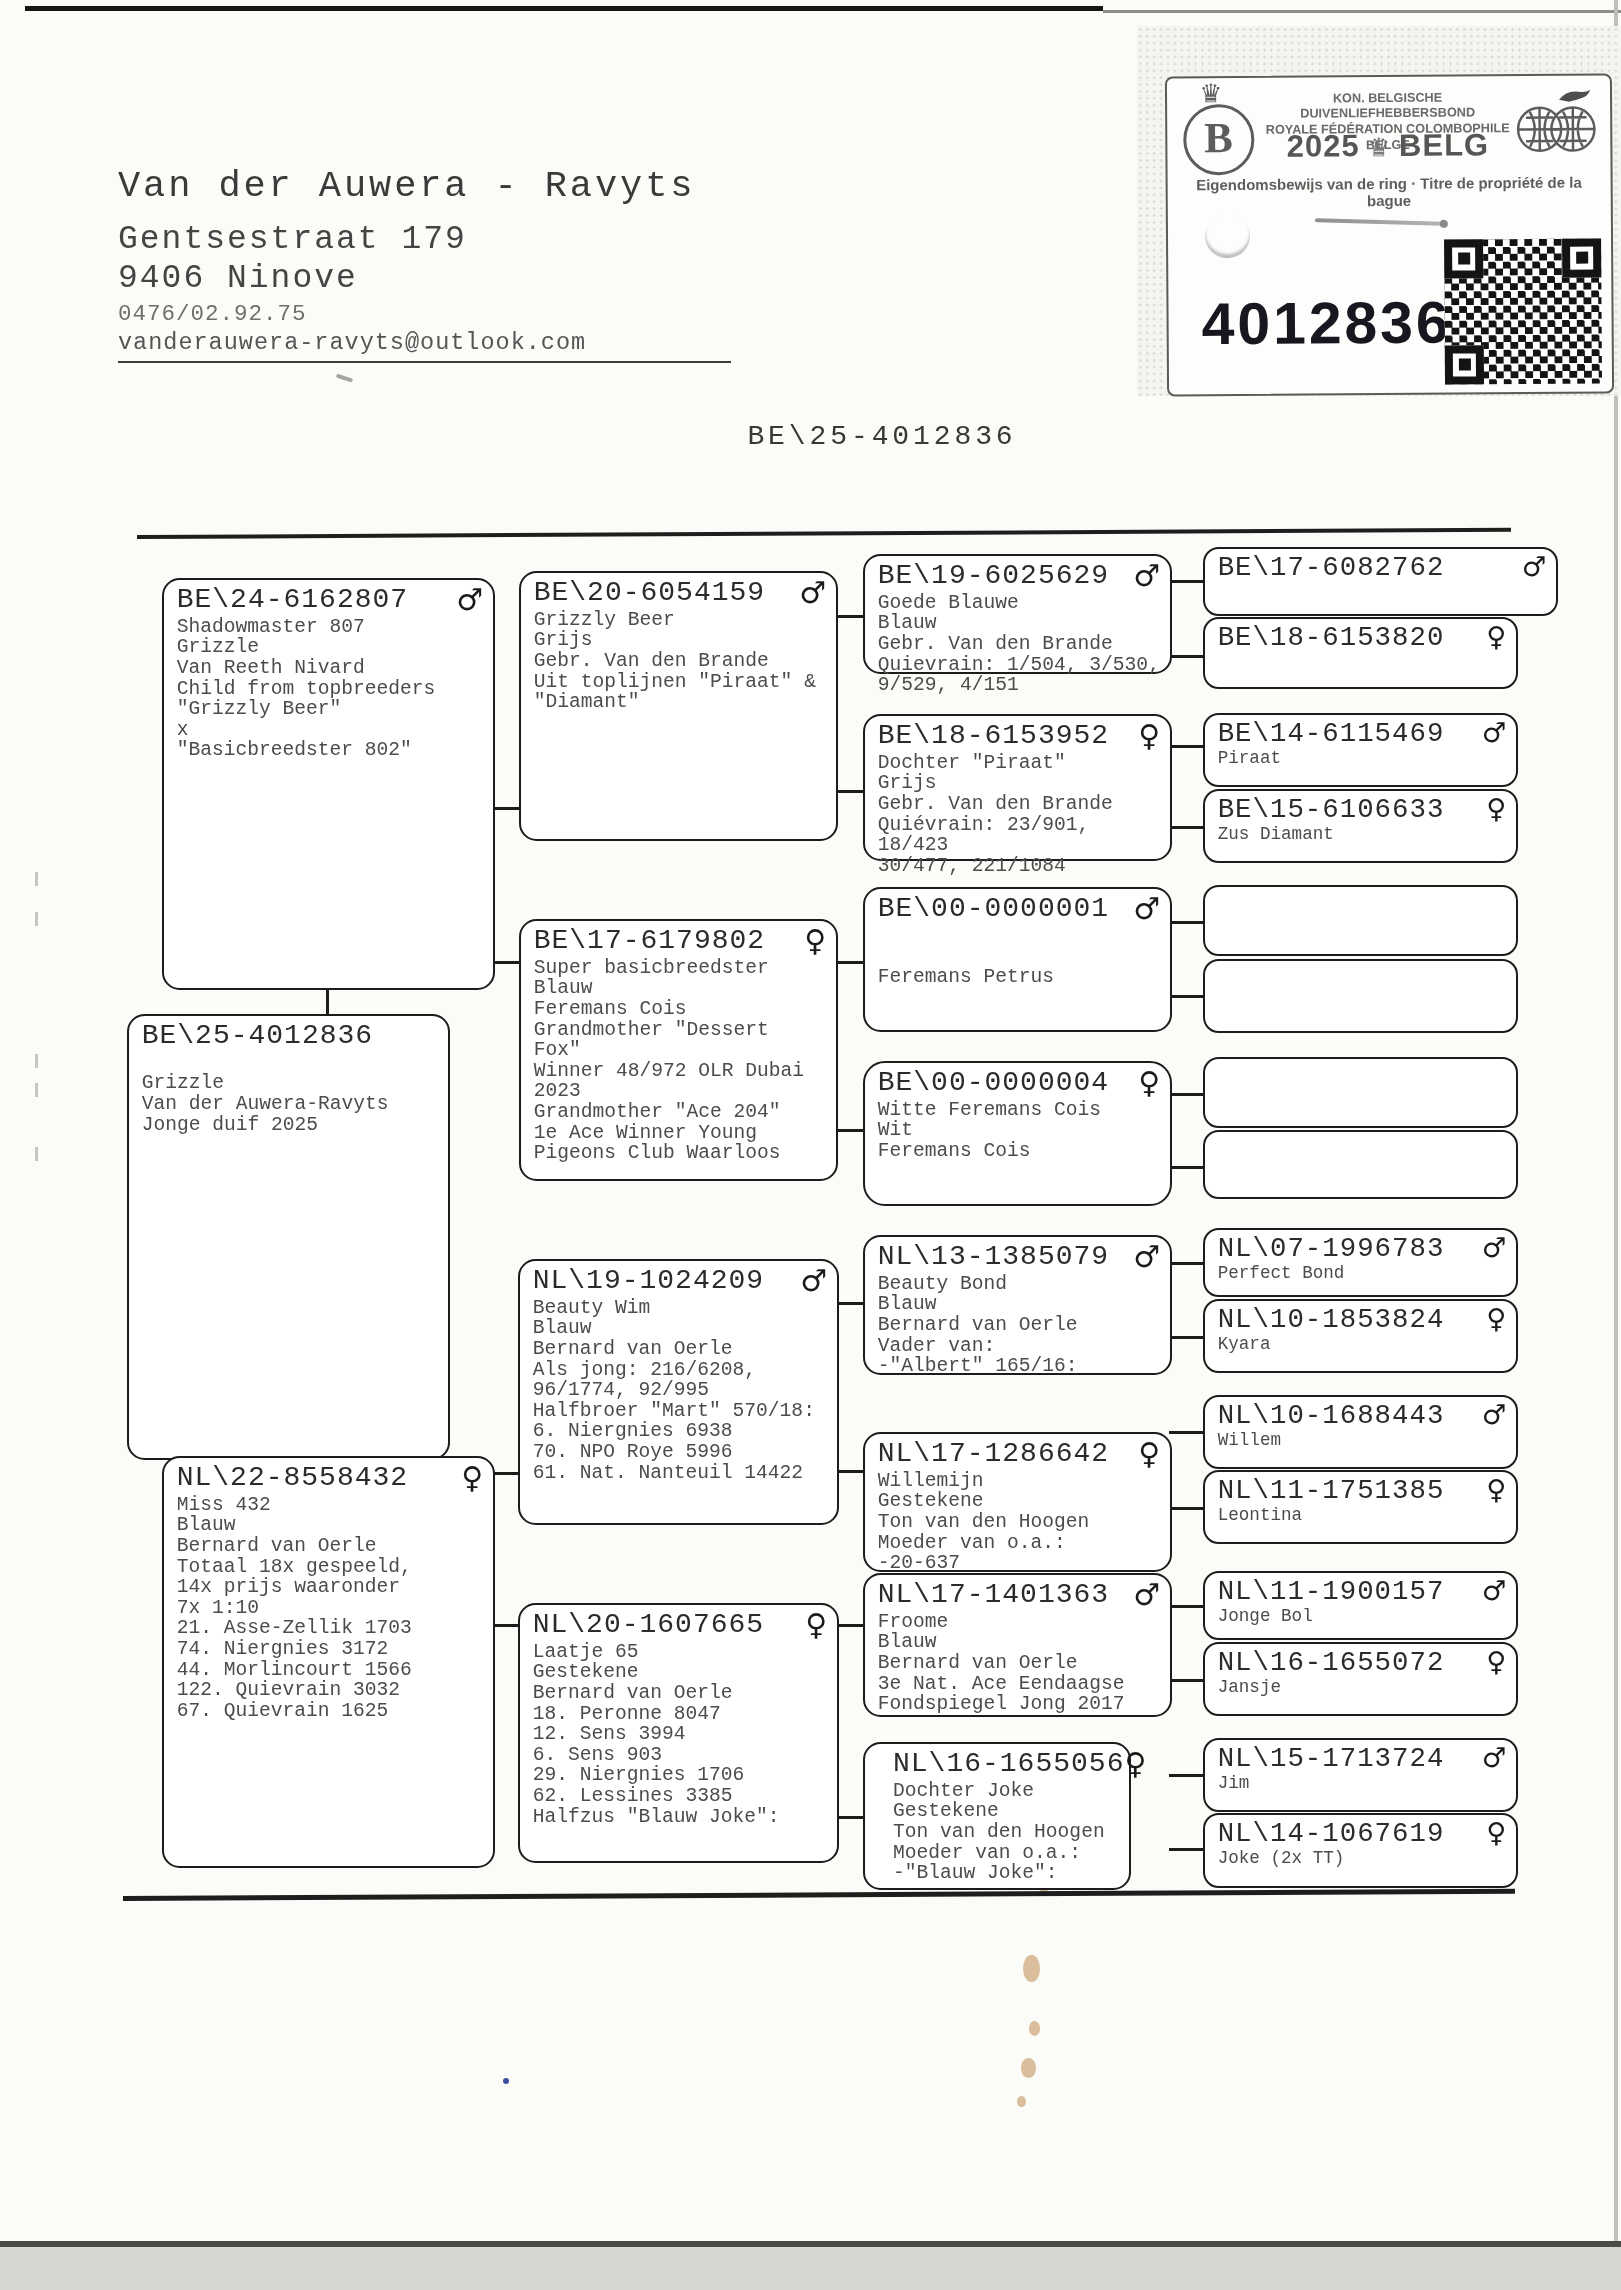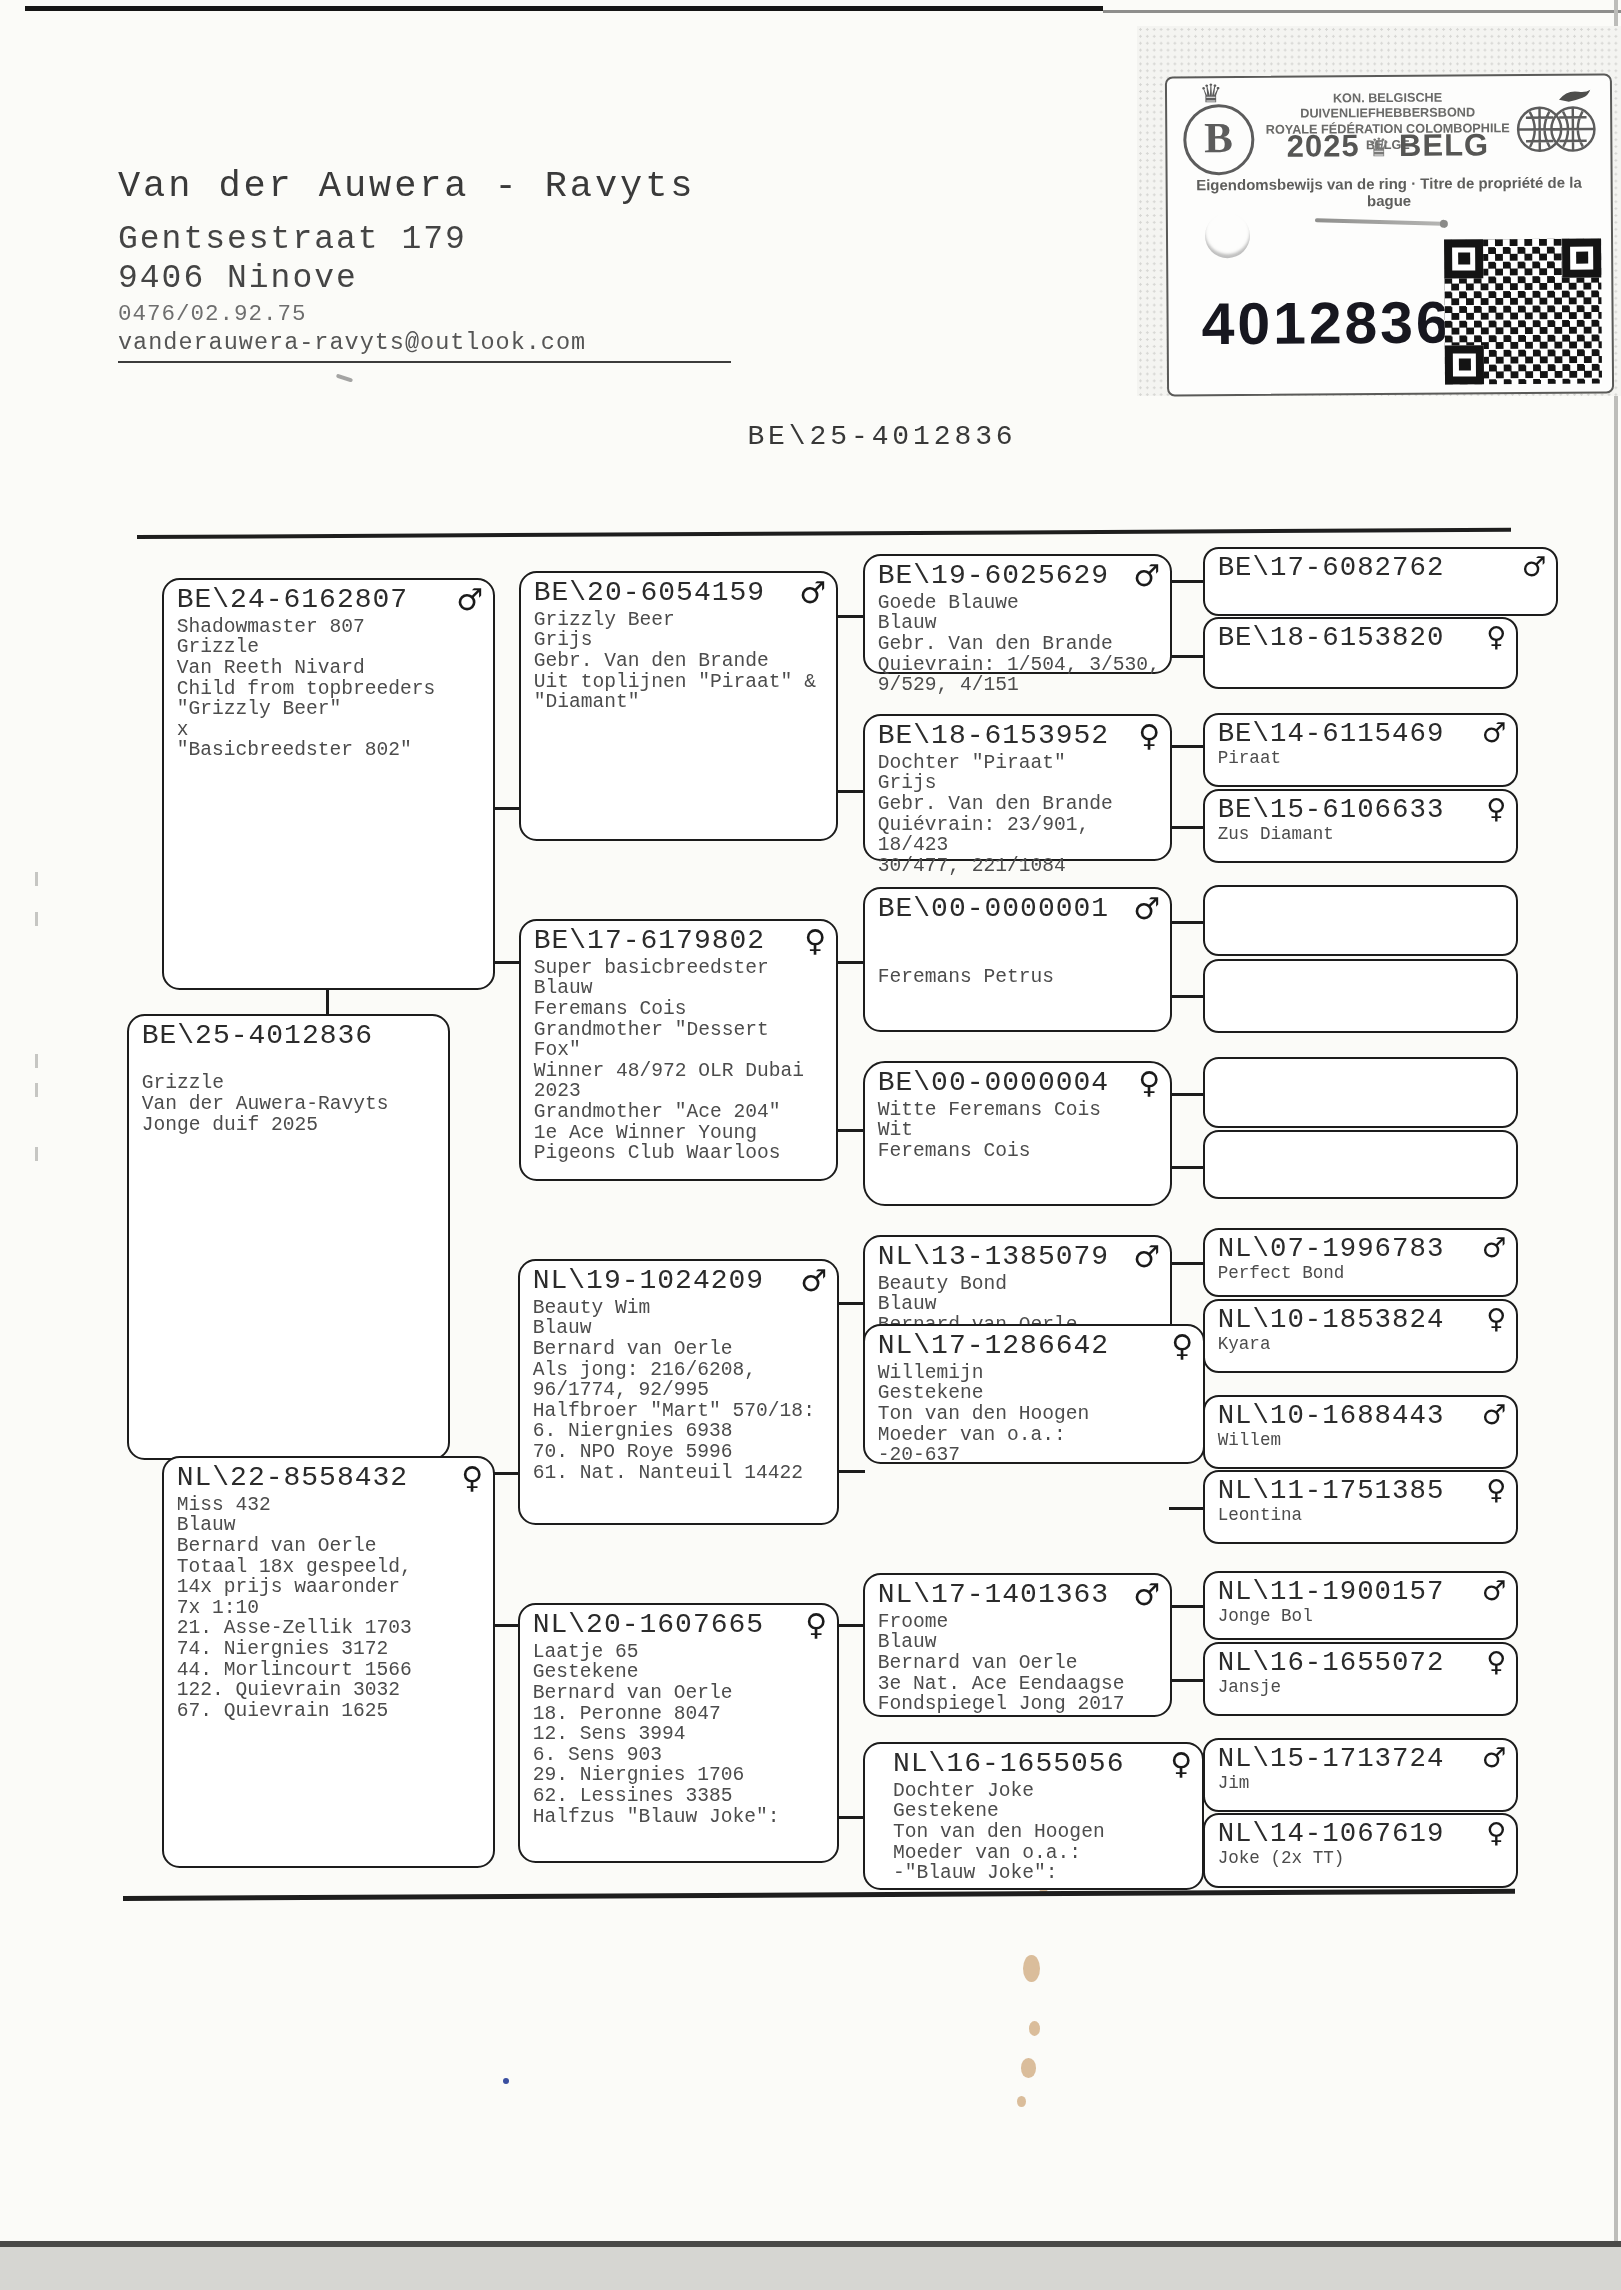--- a/index.html
+++ b/index.html
@@ -318,21 +318,21 @@
   <div class="ph">
       <span class="pr">NL\13-1385079</span>
       <span class="px">♂</span>
     </div>
   <div class="pl">Beauty Bond
 Blauw
 Bernard van Oerle
 Vader van:
 -"Albert" 165/16:</div>
 </div>
-<div class="pbox" style="left:863px;top:1324px;width:342px;height:140px;">
+<div class="pbox" style="left:863px;top:1432px;width:309px;height:140px;">
   <div class="ph">
       <span class="pr">NL\17-1286642</span>
       <span class="px">♀</span>
     </div>
   <div class="pl">Willemijn
 Gestekene
 Ton van den Hoogen
 Moeder van o.a.:
 -20-637</div>
 </div>
@@ -340,21 +340,21 @@
   <div class="ph">
       <span class="pr">NL\17-1401363</span>
       <span class="px">♂</span>
     </div>
   <div class="pl">Froome
 Blauw
 Bernard van Oerle
 3e Nat. Ace Eendaagse
 Fondspiegel Jong 2017</div>
 </div>
-<div class="pbox" style="left:863px;top:1742px;width:341px;height:148px;padding-left:28px;">
+<div class="pbox" style="left:863px;top:1742px;width:268px;height:148px;padding-left:28px;">
   <div class="ph">
       <span class="pr">NL\16-1655056</span>
       <span class="px">♀</span>
     </div>
   <div class="pl">Dochter Joke
 Gestekene
 Ton van den Hoogen
 Moeder van o.a.:
 -"Blauw Joke":</div>
 </div>

